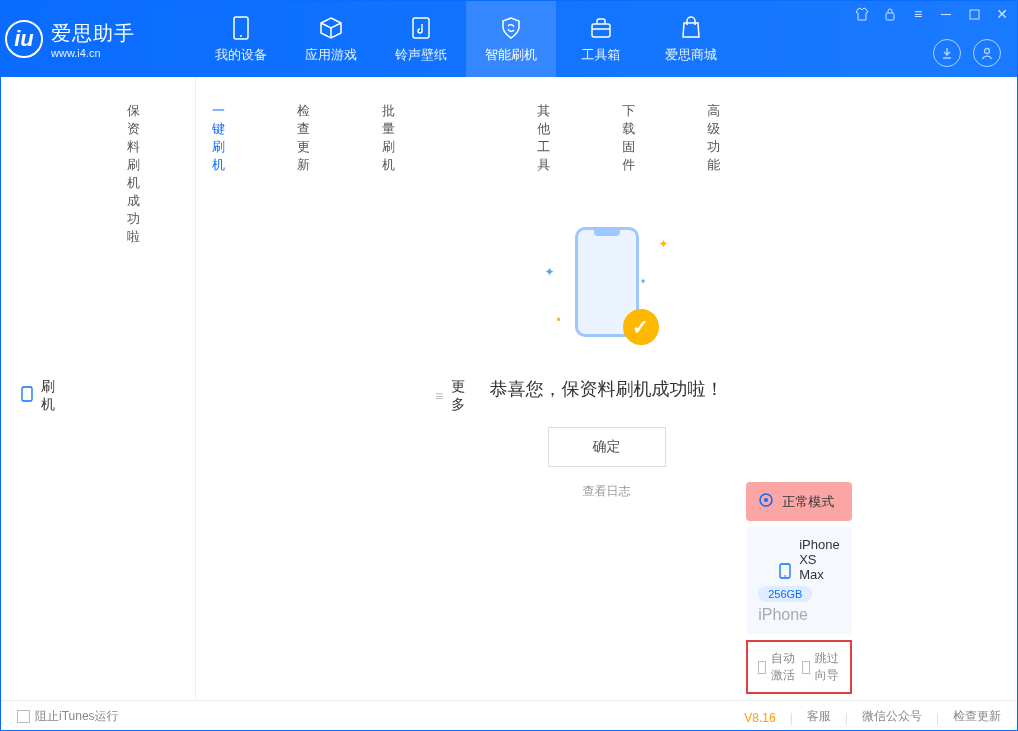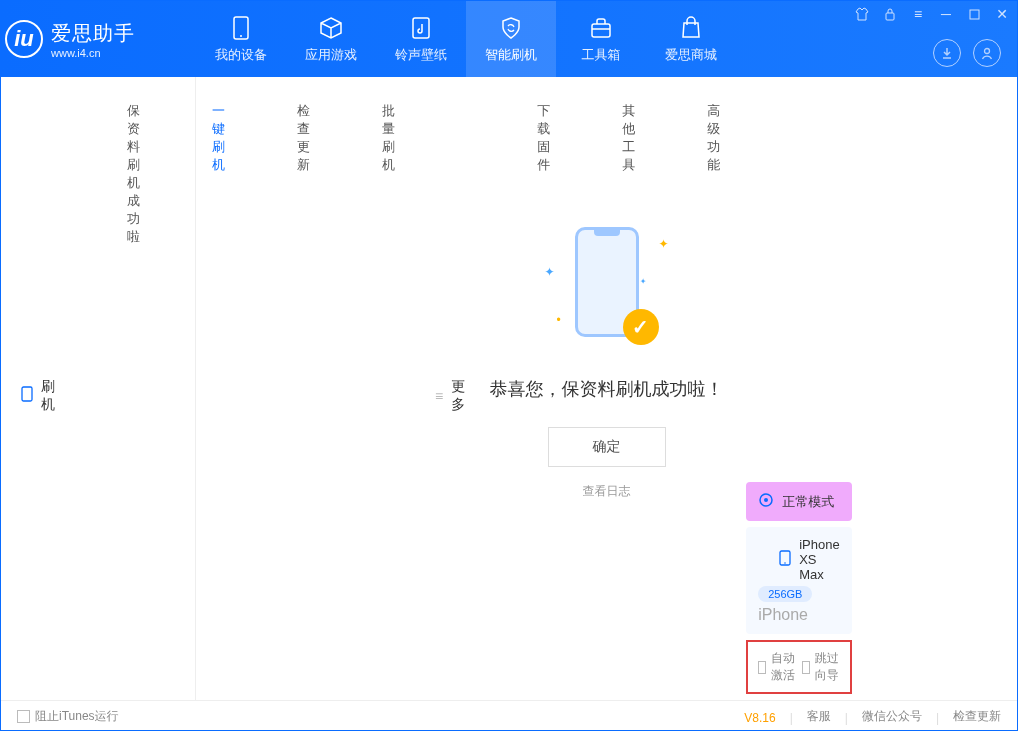--- a/index.html
+++ b/index.html
@@ -23,21 +23,21 @@
 .header-right-icons { position: absolute; right: 16px; bottom: 10px; display: flex; gap: 12px; }
 .hr-icon { width: 28px; height: 28px; border: 1.5px solid #b3d1ff; border-radius: 50%; display: flex; align-items: center; justify-content: center; color: #b3d1ff; cursor: pointer; }
 
 .body-area { display: flex; height: 623px; }
 .sidebar { width: 195px; border-right: 1px solid #eee; display: flex; flex-direction: row; padding-top: 14px; }
 .side-section-title { padding: 10px 20px; font-size: 14px; color: #333; display: flex; align-items: center; gap: 8px; }
 .side-item { padding: 11px 20px 11px 52px; font-size: 13px; color: #555; cursor: pointer; }
 .side-item.active { color: #0a6cff; }
 
 .device-panel { margin-top: auto; }
-.device-box { background: #f0abfc; margin: 6px; padding: 10px 12px; border-radius: 4px; display: flex; align-items: center; gap: 8px; font-size: 13px; color: #333; }
+.device-box { background: #fca5a5; margin: 6px; padding: 10px 12px; border-radius: 4px; display: flex; align-items: center; gap: 8px; font-size: 13px; color: #333; }
 .device-box2 { background: #f5f9ff; margin: 0 6px 6px; padding: 10px 12px; border-radius: 4px; font-size: 13px; }
 .device-name { color: #333; font-weight: 500; }
 .capacity-badge { background: #e0ecff; color: #0a6cff; padding: 2px 10px; border-radius: 10px; font-size: 11px; display: inline-block; margin-top: 4px; }
 .device-sub { color: #aaa; font-size: 16px; margin-top: 4px; }
 
 .bottom-opts { border: 2px solid #e04040; margin: 6px; padding: 8px 10px; display: flex; gap: 6px; font-size: 12px; color: #888; }
 .chk { display: flex; align-items: center; gap: 5px; }
 .chk-box { width: 13px; height: 13px; border: 1px solid #bbb; background: #fff; }
 
 .main-content { flex: 1; display: flex; flex-direction: column; align-items: center; justify-content: center; padding-bottom: 60px; }
@@ -180,34 +180,34 @@
     </div>
     <div class="side-item">保资料刷机成功啦</div>
     <div class="side-item active">一键刷机</div>
     <div class="side-item">检查更新</div>
     <div class="side-item">批量刷机</div>
 
     <div class="side-section-title">
       <span style="color:#bbb;">≡</span>
       <span>更多</span>
     </div>
+    <div class="side-item">其他工具</div>
     <div class="side-item">下载固件</div>
-    <div class="side-item">其他工具</div>
     <div class="side-item">高级功能</div>
 
     <div class="device-panel">
       <div class="device-box">
         <span style="color:#0a6cff;"><svg width="16" height="16" viewBox="0 0 16 16">
               <circle cx="8" cy="8" r="6" fill="none" stroke="currentColor" stroke-width="1.5"></circle>
               <circle cx="8" cy="8" r="2" fill="currentColor"></circle>
             </svg></span>
         <span>正常模式</span>
       </div>
       <div class="device-box2">
-        <div style="display:flex;align-items:center;gap:8px;padding-left:21px;">
+        <div style="display:flex;align-items:flex-end;gap:8px;padding-left:21px;">
           <span style="color:#0a6cff;"><svg width="12" height="16" viewBox="0 0 12 16">
                 <rect x="1" y="1" width="10" height="14" rx="1.5" fill="none" stroke="currentColor" stroke-width="1.3"></rect>
                 <circle cx="6" cy="13" r="0.8" fill="currentColor"></circle>
               </svg></span>
           <span class="device-name">iPhone XS Max</span>
         </div>
         <span class="capacity-badge">256GB</span>
         <div class="device-sub">iPhone</div>
       </div>
       <div class="bottom-opts">

